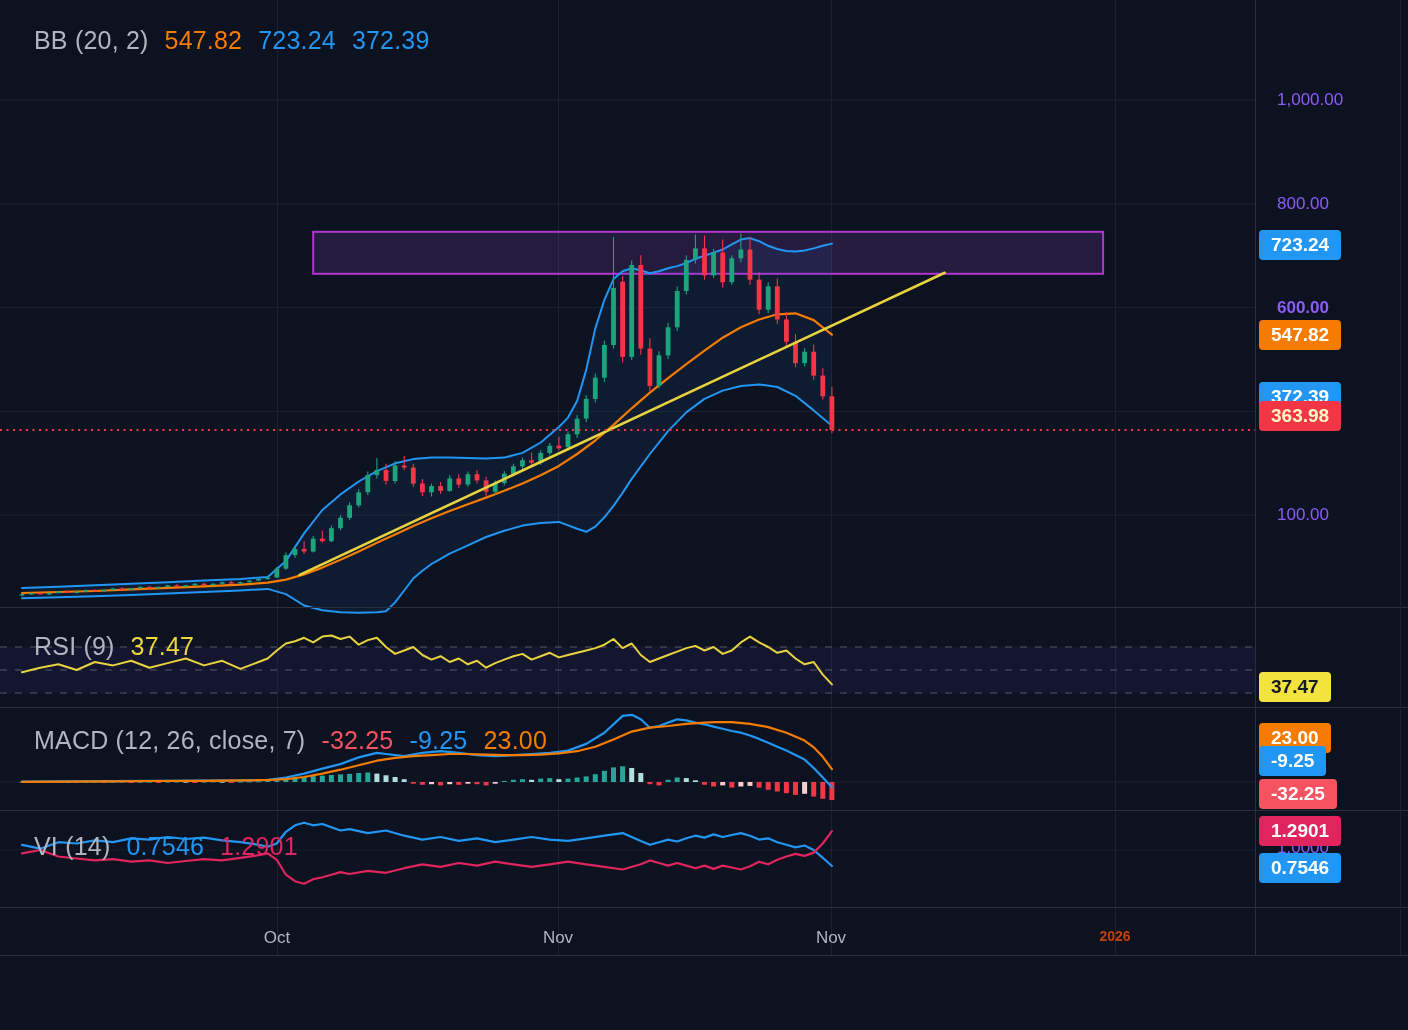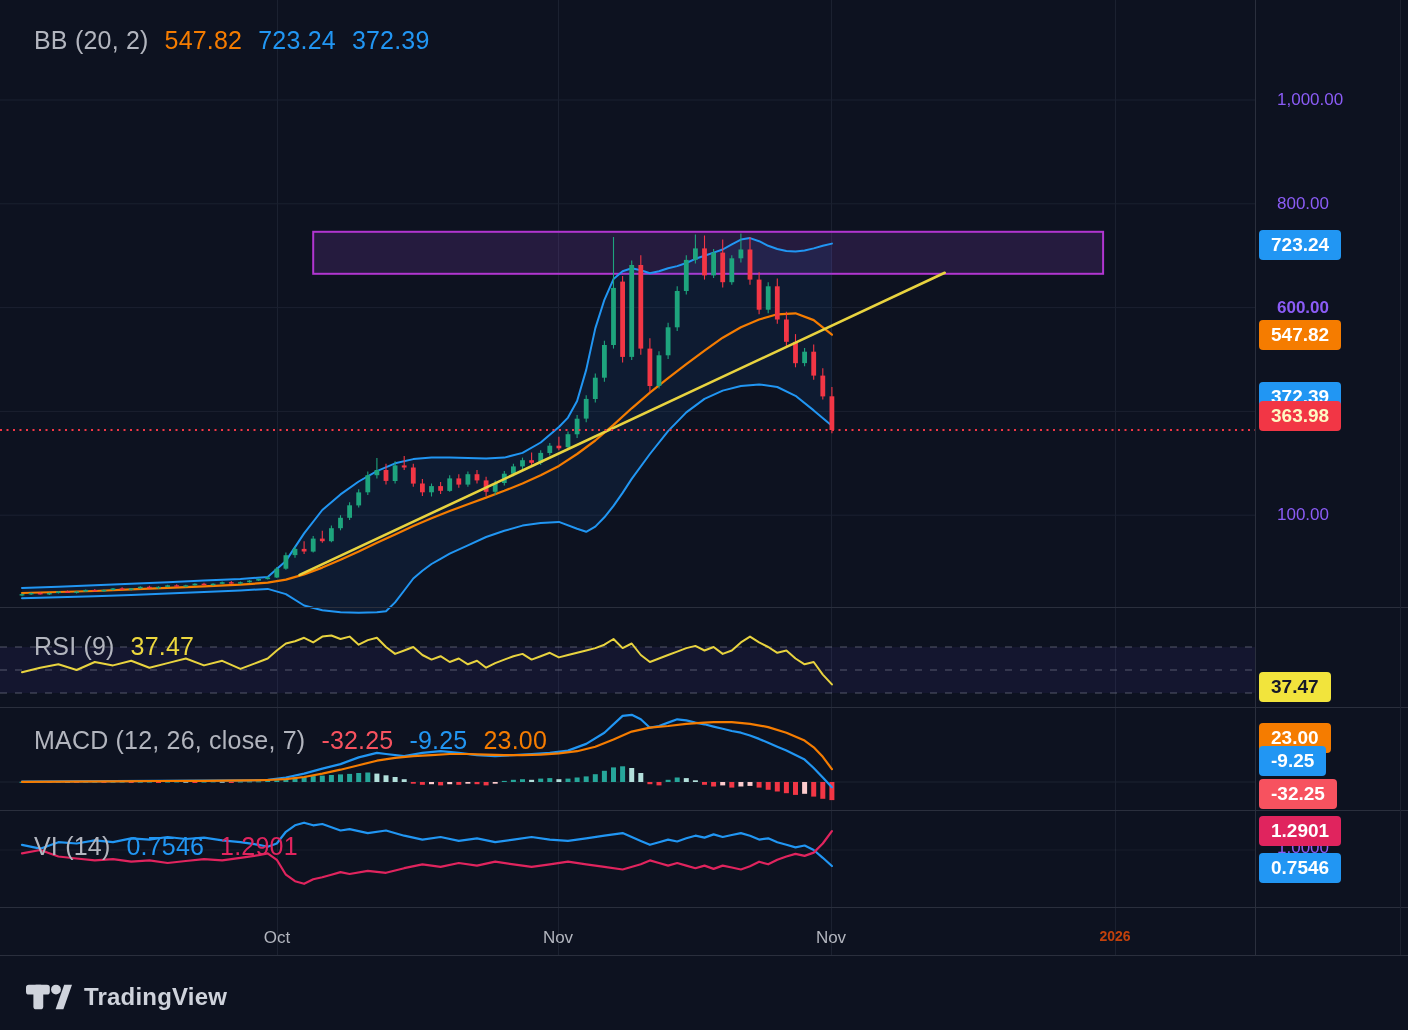--- a/index.html
+++ b/index.html
@@ -405,26 +405,15 @@
         <div class="badge" style="top: 868px; background: rgb(33, 150, 243); color: rgb(255, 255, 255);">0.7546</div>
       </div>
 
     <div id="time-scale">
         <div class="x-label" style="left: 277px;">Oct</div>
         <div class="x-label" style="left: 558px;">Nov</div>
         <div class="x-label" style="left: 831px;">Nov</div>
         <div class="x-label bold" style="left: 1115px;">2026</div>
       </div>
 
-    <div class="footer">
-      <svg width="46" height="36" viewBox="0 0 56 34">
-        <g fill="#cfd3dc">
-          <rect x="0" y="2" width="29" height="12" rx="3.5"></rect>
-          <rect x="9" y="2" width="12" height="30" rx="3.5"></rect>
-          <circle cx="36.5" cy="8" r="6"></circle>
-          <path d="M36 32 L46.5 2 H56 L45.5 32 Z"></path>
-        </g>
-      </svg>
-      <span class="brand-text">TradingView</span>
-    </div>
 
   </div>
 </div>
 
 </body></html>

